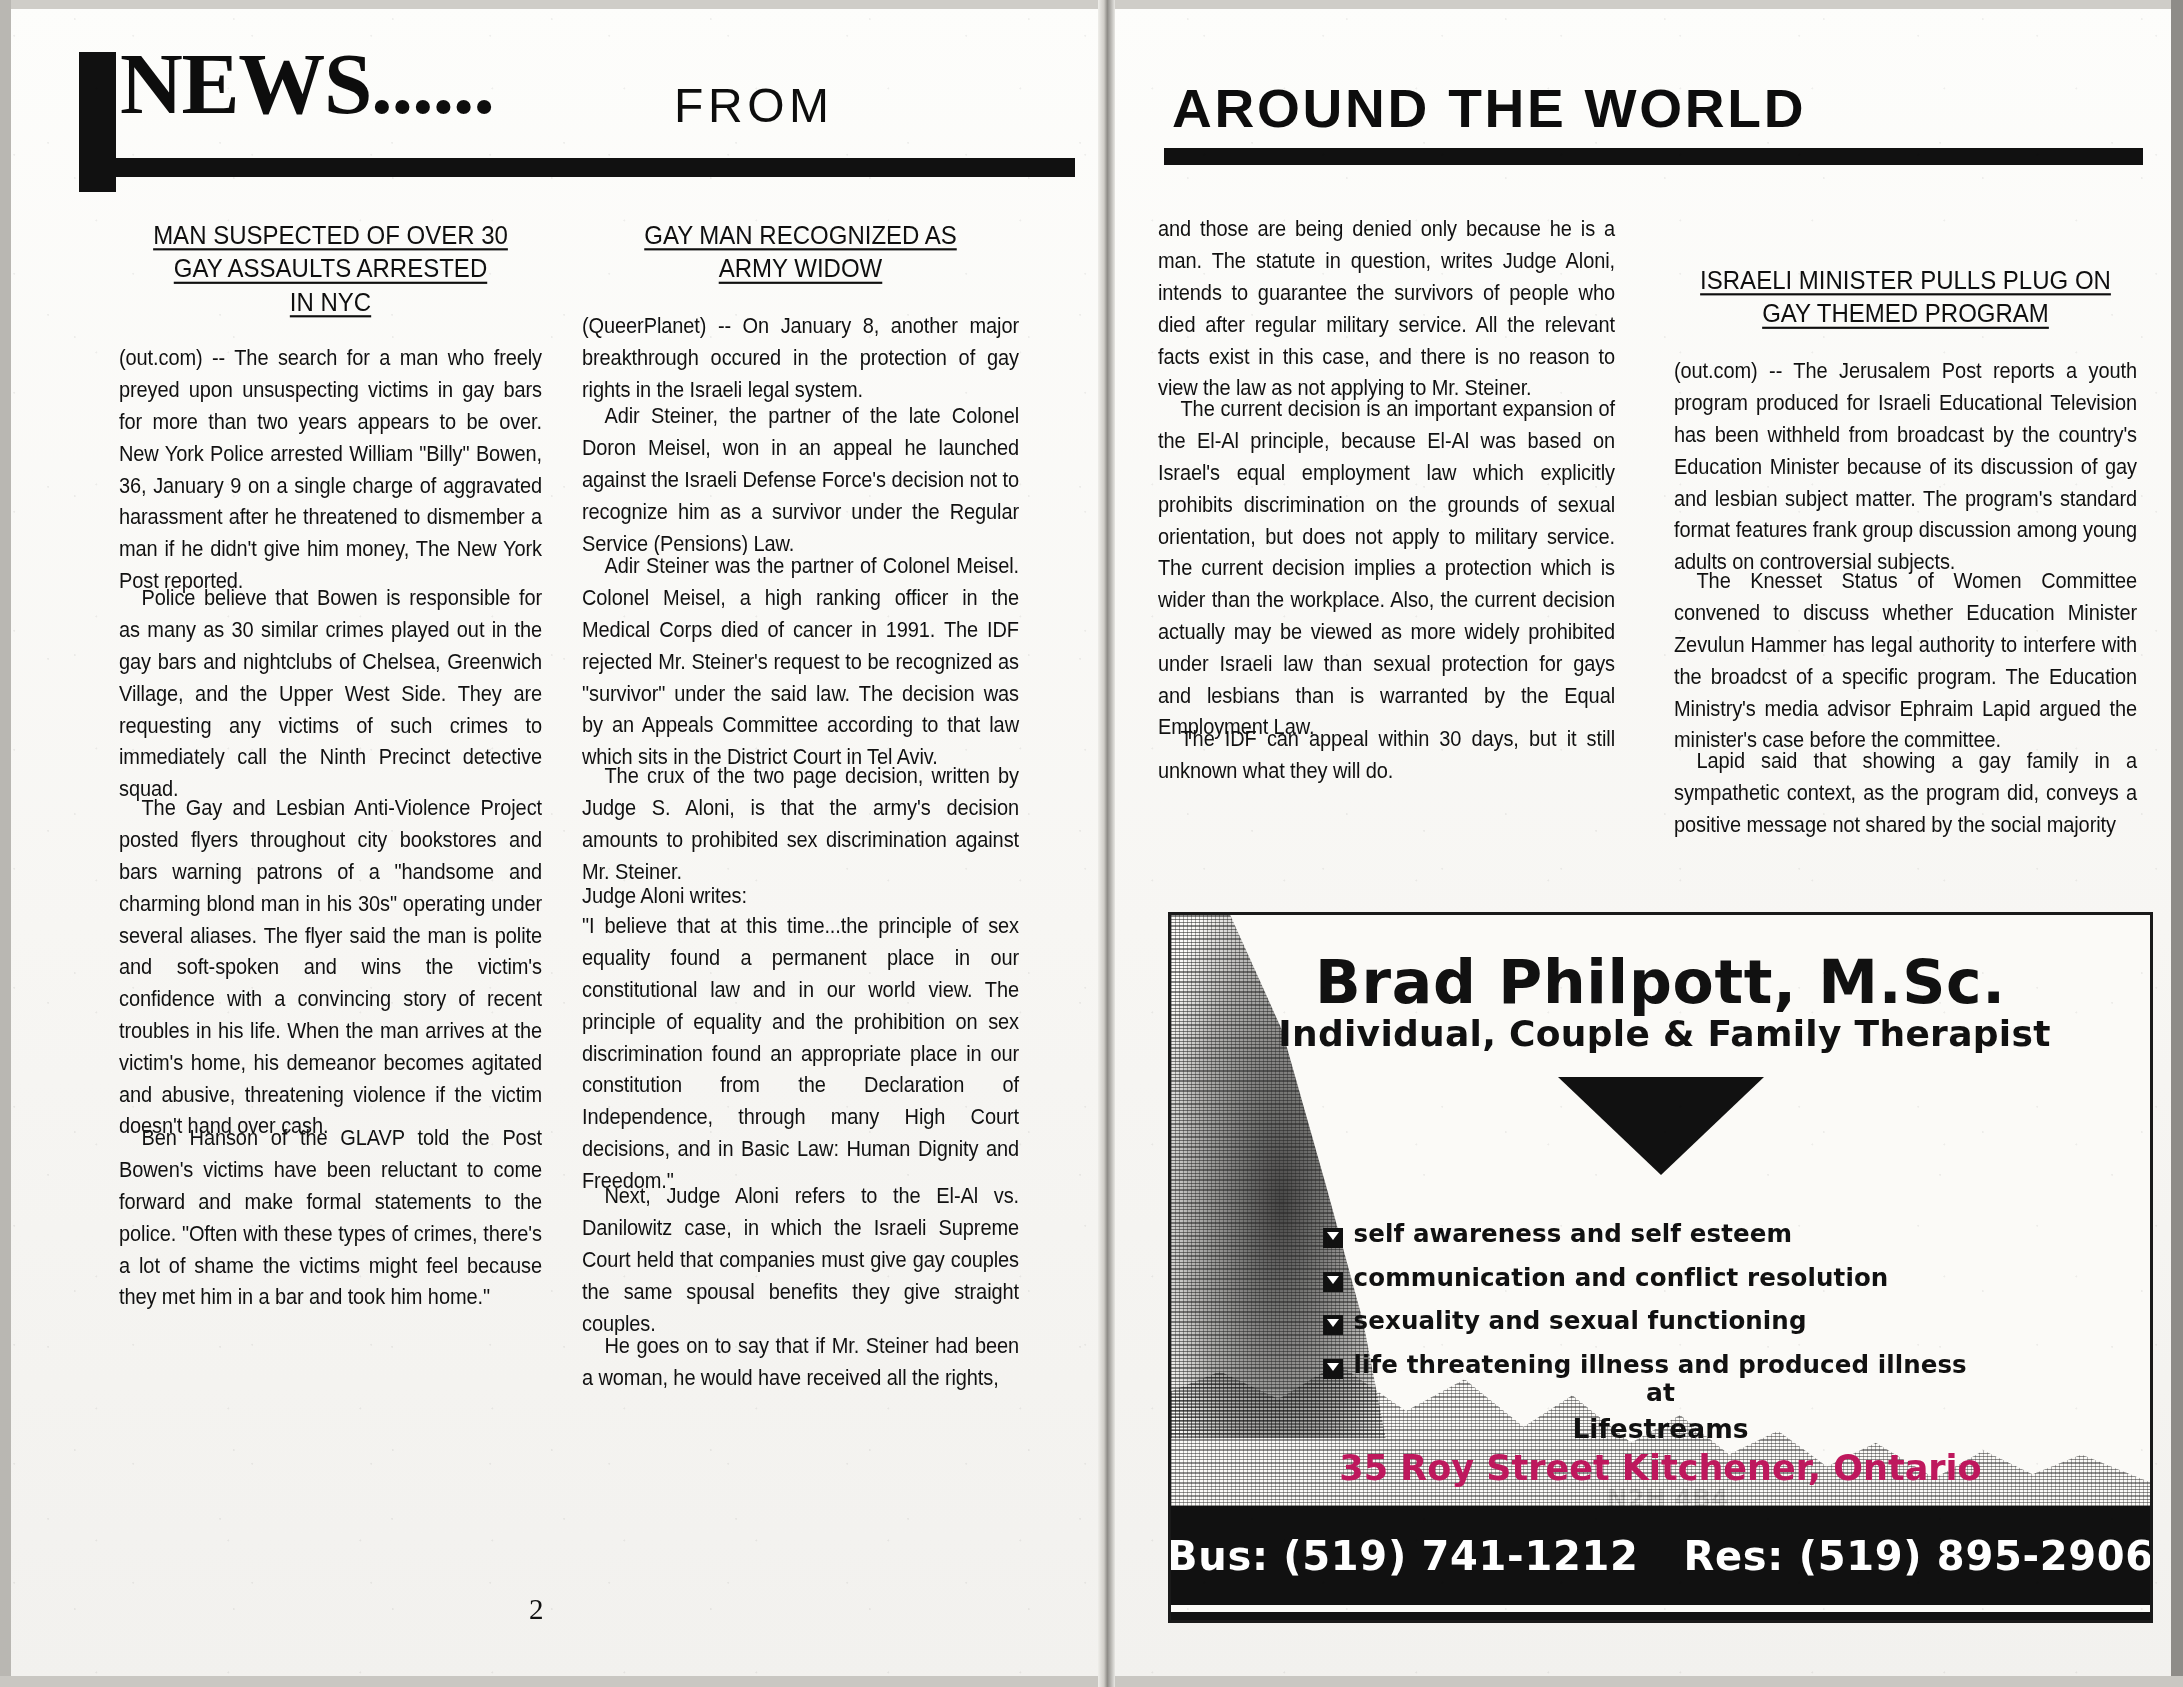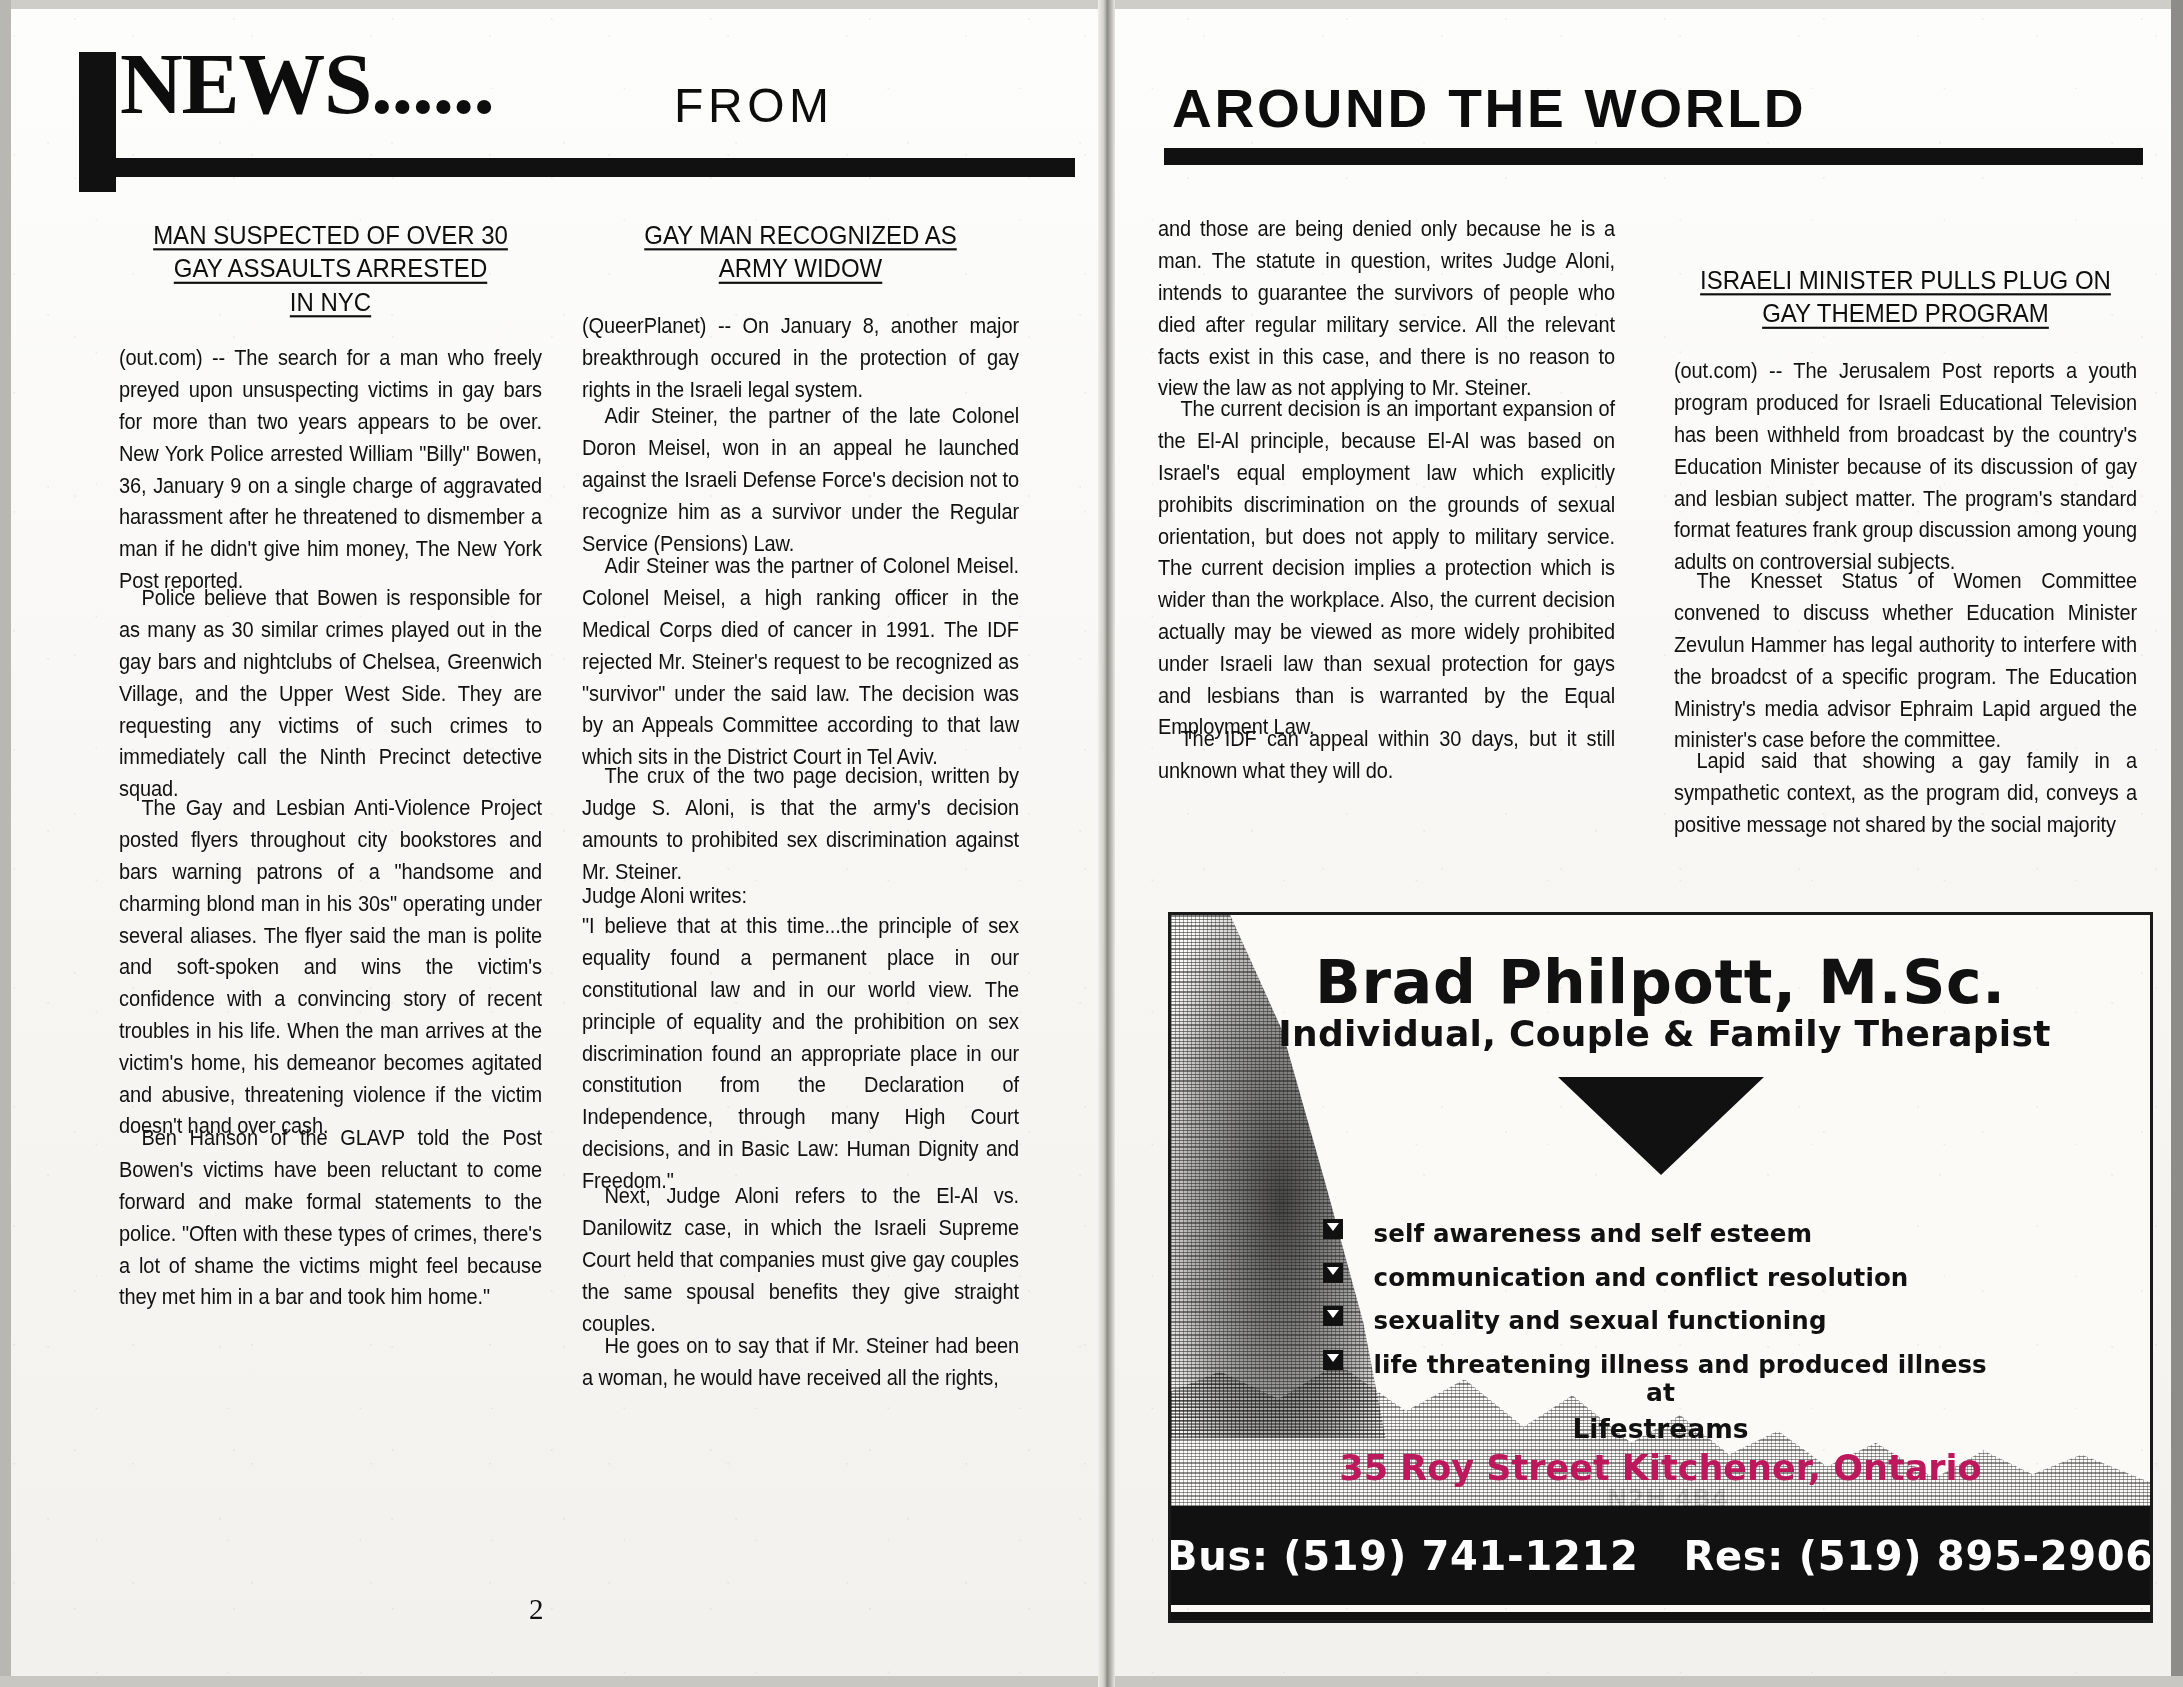--- a/index.html
+++ b/index.html
@@ -218,27 +218,26 @@
     border-top: 98px solid #111;
   }
   .ad-list {
     position: absolute;
     left: 152px; top: 304px;
     width: 728px;
     font-family: "DejaVu Sans", sans-serif;
   }
   .ad-list-item {
     display: flex;
-    align-items: flex-start;
+    align-items: flex-end;
     font-size: 24.5px;
     font-weight: bold;
     color: #111;
     margin-bottom: 14.6px;
     letter-spacing: 0.1px;
-    gap: 20px;
   }
   .ad-bullet {
     display: inline-block;
     width: 20px; height: 20px;
     margin-right: 10.6px;
     flex: 0 0 auto;
     background: #111;
     position: relative;
   }
   .ad-bullet::after {

